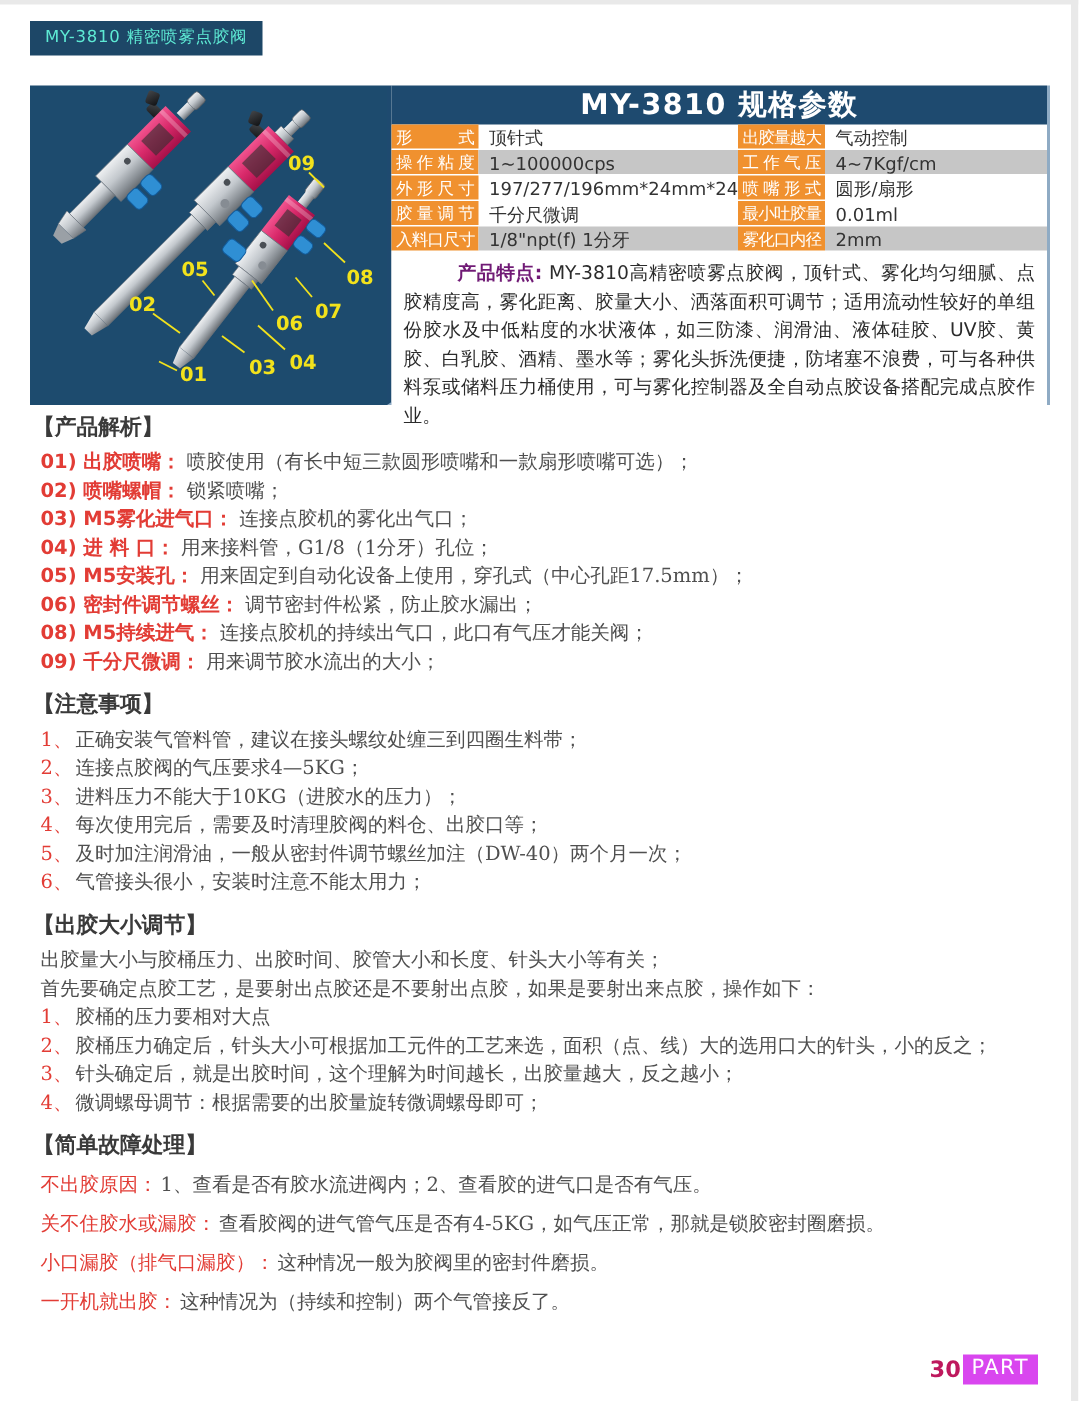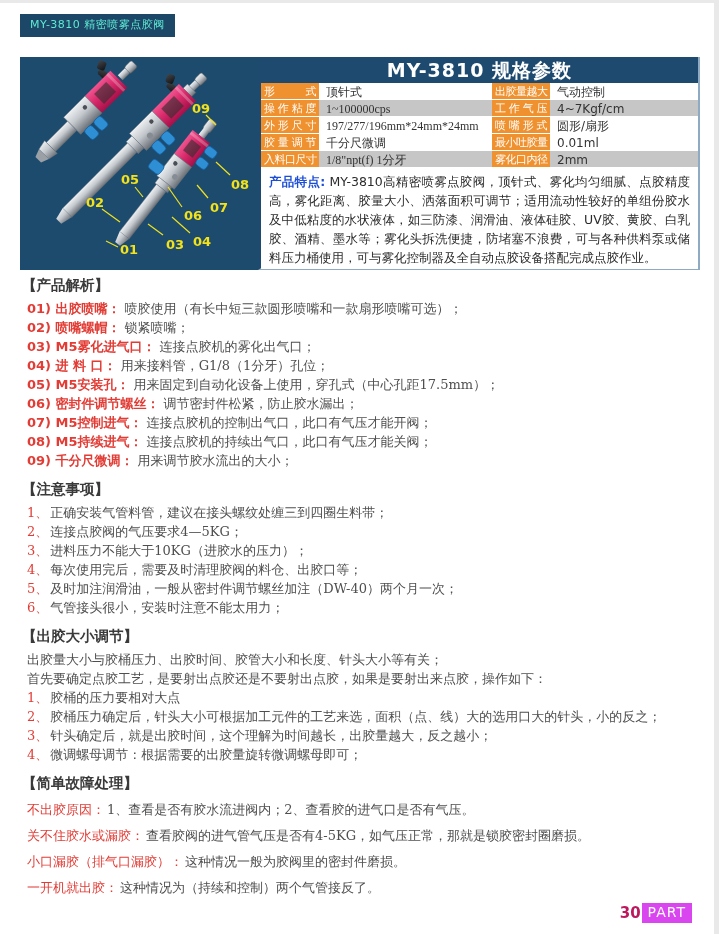--- a/index.html
+++ b/index.html
@@ -35,29 +35,29 @@
     height:26px; line-height:26px; background:#1e4a6f; color:#fff;
     font-size:19px; font-weight:bold; text-align:center; letter-spacing:1px; flex:none;
   }
   .srow { display:flex; height:17px; line-height:16px; border-bottom:1px solid #fff; flex:none; }
   .srow .lab {
     width:58px; background:#f0912f; color:#fff;
     font-size:11px; padding:1px 3px 0 3px; letter-spacing:-0.5px;
     text-align:justify; text-align-last:justify; white-space:nowrap; overflow:hidden;
   }
   .srow .val { padding:1px 6px 0 7px; font-size:12px; color:#333; white-space:nowrap; overflow:hidden; }
-  .srow .v1 { width:173px;font-family:Liberation Serif, serif; }
+  .srow .v1 { width:173px; }
   .srow .v2 { flex:1; }
   .srow.shade .val { background:#c6c6c6; }
 
   .features {
     flex:1; padding:4px 8px 2px 8px; background:#fff;
     font-size:12.5px; line-height:19px; text-align:justify; color:#2b2b2b;
   }
-  .features .flab { color:#1d4ed8; font-weight:bold; }
+  .features .flab { color:#701a75; font-weight:bold;margin-left:36px; }
 
   
   .sections { position:absolute; left:22px; top:276px; width:676px; }
   .sec { margin-bottom:10px; }
   .sec-heading { font-size:14.5px; font-weight:bold; color:#3a3a3a; line-height:19px; margin-bottom:4px; }
   .item { font-size:13px; line-height:19px; padding-left:5px; color:#4f4f4f; }
   .serif, .item .txt, .plain { font-family:"DejaVu Serif","Liberation Serif",serif; }
   .item .rlab { color:#e23c35; font-weight:bold; margin-right:4px; }
   .item .rser { color:#e23c35; font-family:"DejaVu Serif","Liberation Serif",serif; margin-right:2px; }
   .plain { font-size:13px; line-height:19px; padding-left:5px; color:#4f4f4f; }
@@ -221,21 +221,20 @@
 <div class="sections">
 
   <div class="sec">
     <div class="sec-heading">【产品解析】</div>
     <div class="item"><span class="rlab">01) 出胶喷嘴：</span><span class="txt">喷胶使用（有长中短三款圆形喷嘴和一款扇形喷嘴可选）；</span></div>
     <div class="item"><span class="rlab">02) 喷嘴螺帽：</span><span class="txt">锁紧喷嘴；</span></div>
     <div class="item"><span class="rlab">03) M5雾化进气口：</span><span class="txt">连接点胶机的雾化出气口；</span></div>
     <div class="item"><span class="rlab">04) 进 料 口：</span><span class="txt">用来接料管，G1/8（1分牙）孔位；</span></div>
     <div class="item"><span class="rlab">05) M5安装孔：</span><span class="txt">用来固定到自动化设备上使用，穿孔式（中心孔距17.5mm）；</span></div>
     <div class="item"><span class="rlab">06) 密封件调节螺丝：</span><span class="txt">调节密封件松紧，防止胶水漏出；</span></div>
-    <div class="item"><span class="rlab">07) M5控制进气：</span><span class="txt">连接点胶机的控制出气口，此口有气压才能开阀；</span></div>
     <div class="item"><span class="rlab">08) M5持续进气：</span><span class="txt">连接点胶机的持续出气口，此口有气压才能关阀；</span></div>
     <div class="item"><span class="rlab">09) 千分尺微调：</span><span class="txt">用来调节胶水流出的大小；</span></div>
   </div>
 
   <div class="sec">
     <div class="sec-heading">【注意事项】</div>
     <div class="item"><span class="rser">1、</span><span class="txt">正确安装气管料管，建议在接头螺纹处缠三到四圈生料带；</span></div>
     <div class="item"><span class="rser">2、</span><span class="txt">连接点胶阀的气压要求4—5KG；</span></div>
     <div class="item"><span class="rser">3、</span><span class="txt">进料压力不能大于10KG（进胶水的压力）；</span></div>
     <div class="item"><span class="rser">4、</span><span class="txt">每次使用完后，需要及时清理胶阀的料仓、出胶口等；</span></div>

